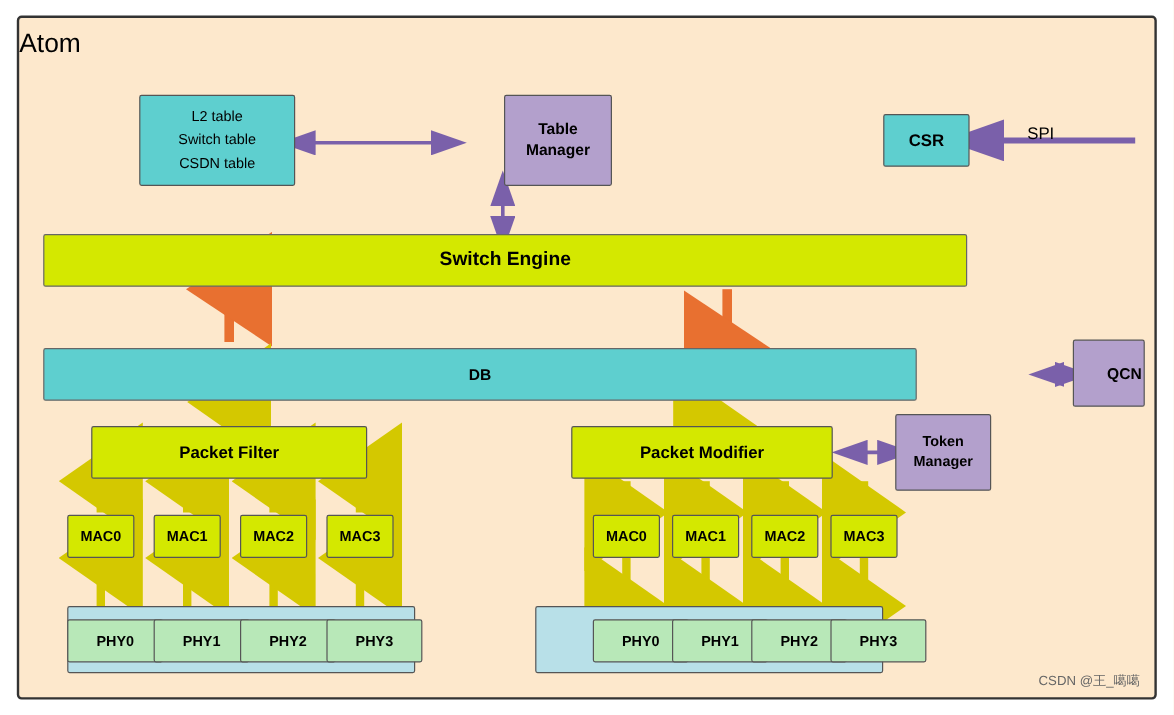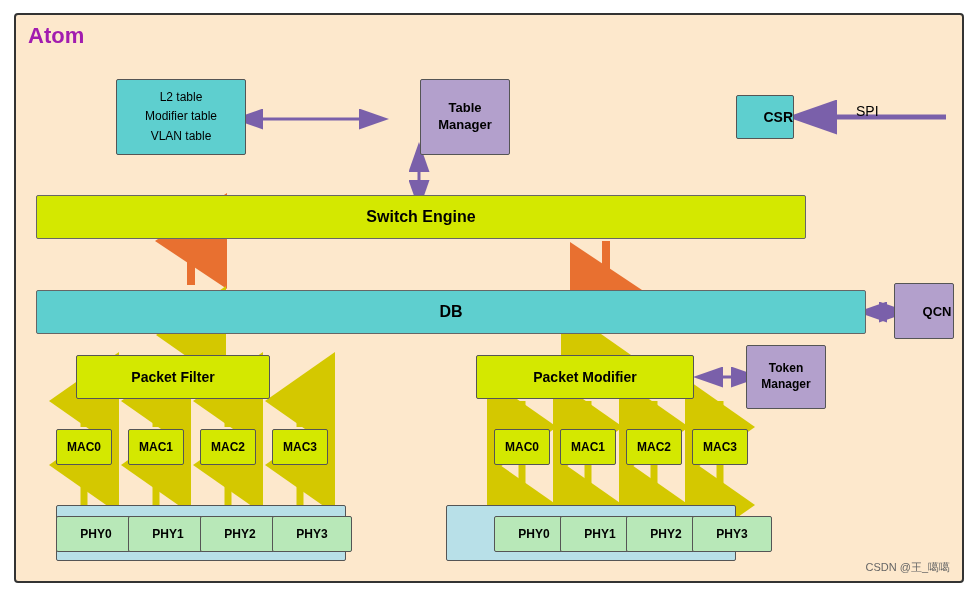--- a/index.html
+++ b/index.html
@@ -22,25 +22,25 @@
       width: 950px;
       height: 570px;
       background: #fde8cc;
       border: 2px solid #333;
       border-radius: 4px;
       position: relative;
       padding: 10px;
     }
     .atom-title {
       font-size: 22px;
-      font-weight: bold;
-      color: #a21caf;
+      font-weight: normal;
+      color: #000000;
       position: absolute;
       top: 8px;
-      left: 12px;
+      left: 0;
     }
     
     .switch-engine {
       position: absolute;
       top: 180px;
       left: 20px;
       width: 770px;
       height: 44px;
       background: #d4e800;
       border: 1.5px solid #666;
@@ -50,29 +50,29 @@
       justify-content: center;
       font-size: 16px;
       font-weight: bold;
       color: #000;
     }
     
     .db-bar {
       position: absolute;
       top: 275px;
       left: 20px;
-      width: 830px;
+      width: 728px;
       height: 44px;
       background: #5ecfcf;
       border: 1.5px solid #666;
       border-radius: 2px;
       display: flex;
       align-items: center;
       justify-content: center;
-      font-size: 16px;
+      font-size: 13px;
       font-weight: bold;
       color: #000;
     }
     
     .table-manager {
       position: absolute;
       top: 64px;
       left: 358px;
       width: 90px;
       height: 76px;
@@ -105,28 +105,28 @@
       justify-content: center;
       font-size: 12px;
       color: #000;
       line-height: 1.6;
     }
     
     .csr-box {
       position: absolute;
       top: 80px;
       left: 720px;
-      width: 58px;
+      width: 72px;
       height: 44px;
       background: #5ecfcf;
       border: 1.5px solid #555;
       border-radius: 2px;
       display: flex;
       align-items: center;
-      justify-content: flex-end;
+      justify-content: center;
       font-size: 14px;
       font-weight: bold;
       color: #000;
     }
     
     .spi-label {
       position: absolute;
       top: 88px;
       left: 840px;
       font-size: 14px;
@@ -149,21 +149,21 @@
       font-size: 13px;
       font-weight: bold;
       color: #000;
       padding-left: 26px;
     }
     
     .packet-filter {
       position: absolute;
       top: 340px;
       left: 60px;
-      width: 194px;
+      width: 230px;
       height: 44px;
       background: #d4e800;
       border: 1.5px solid #555;
       border-radius: 2px;
       display: flex;
       align-items: center;
       justify-content: center;
       font-size: 14px;
       font-weight: bold;
       color: #000;
@@ -357,22 +357,22 @@
       <line x1="506" y1="450" x2="506" y2="490" stroke="#d4c800" stroke-width="7" marker-end="url(#ah-yellow-down2)"></line>
       <line x1="572" y1="450" x2="572" y2="490" stroke="#d4c800" stroke-width="7" marker-end="url(#ah-yellow-down2)"></line>
       <line x1="638" y1="450" x2="638" y2="490" stroke="#d4c800" stroke-width="7" marker-end="url(#ah-yellow-down2)"></line>
       <line x1="704" y1="450" x2="704" y2="490" stroke="#d4c800" stroke-width="7" marker-end="url(#ah-yellow-down2)"></line>
 
       <line x1="580" y1="320" x2="580" y2="340" stroke="#d4c800" stroke-width="7" marker-end="url(#ah-yellow-down2)"></line>
     </svg>
 
     <div class="tables-block">
       <span>L2 table</span>
-      <span>Modifier table</span>
-      <span>VLAN table</span>
+      <span>Switch table</span>
+      <span>CSDN table</span>
     </div>
 
     <div class="table-manager">
       <span>Table<br>Manager</span>
     </div>
 
     <div class="csr-box">
       <span>CSR</span>
     </div>
 

